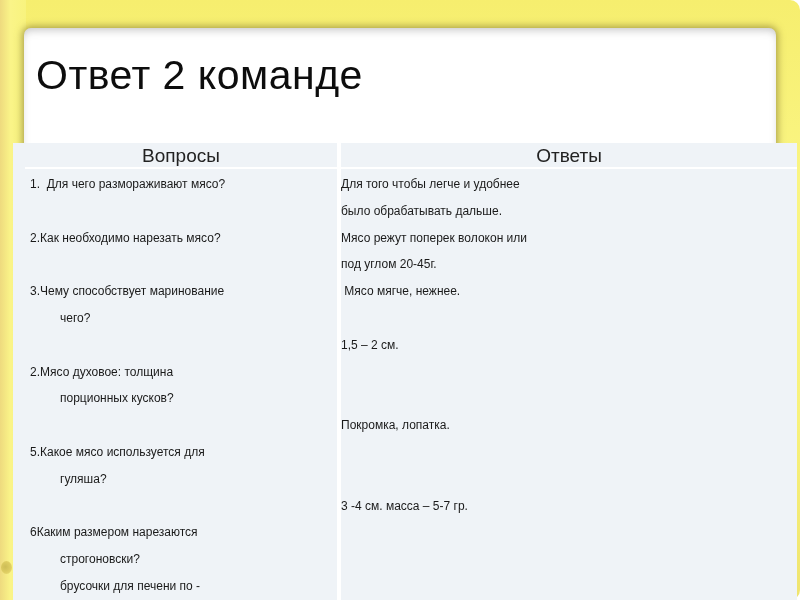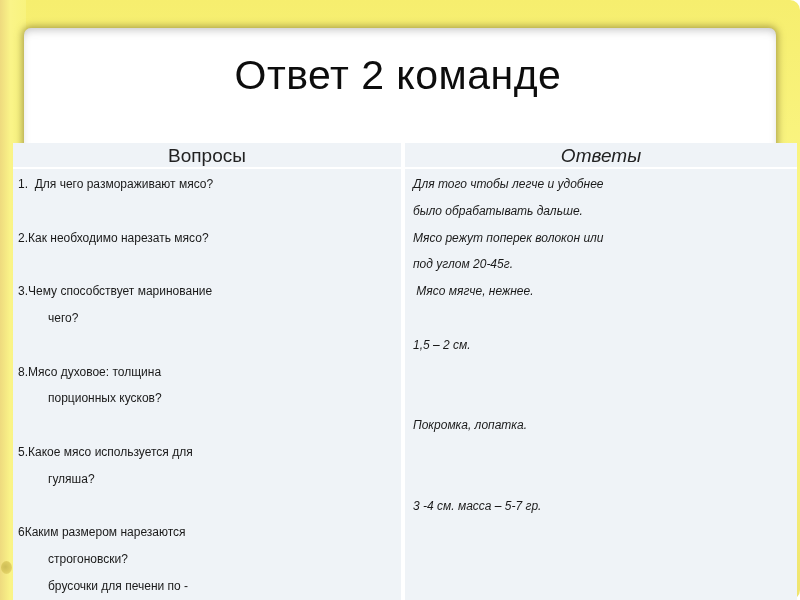--- a/index.html
+++ b/index.html
@@ -26,50 +26,50 @@
                inset 0 5px 8px -3px rgba(90,90,90,.35);
   }
   .frame-dot {
     position:absolute; left:1px; top:561px; width:11px; height:13px;
     border-radius:50%;
     background:radial-gradient(circle at 40% 45%, #c9b851 0%, #dcca5e 55%, #eee077 100%);
     opacity:.9;
   }
   
   .title {
-    position:absolute; top:50px; left:26px; right:30px;
-    text-align:center;
+    position:absolute; top:50px; left:36px; right:30px;
+    text-align:left;
     font-size:41px; line-height:50px; font-weight:400;
     color:#0d0d0d; letter-spacing:.5px;
   }
   
   .qa-table {
     position:absolute; left:13px; top:143px; width:784px; height:457px;
     background:#eff3f7;
     display:flex; flex-direction:row;
     color:#1a1a1a;
   }
   .col { box-sizing:border-box; }
-  .col-q { width:388px; }
+  .col-q { width:324px;padding-left:12px; }
   .divider { width:4px; background:#ffffff; }
-  .col-a { flex:1;font-style:italic; }
+  .col-a { flex:1; }
   .col-head {
     height:24px; line-height:25px; text-align:center;
     font-size:19px; color:#222222;
     border-bottom:2px solid #ffffff;
     white-space:pre;
   }
   .col-body { padding-top:2px; font-size:12px; }
   .tline {
     height:26.8px; line-height:26.8px; white-space:pre;
     overflow:visible;
   }
   .col-q .tline { padding-left:5px; }
   .col-q .tline.ind { padding-left:35px; }
-  .col-a .tline { padding-left:8px; }
+  .col-a .tline { }
 </style>
 </head>
 <body>
 
 <div class="frame">
   <div class="frame-left-sheen"></div>
 </div>
 <div class="panel"></div>
 <div class="frame-dot"></div>
 
@@ -79,21 +79,21 @@
   <div class="col col-q">
     <div class="col-head">Вопросы</div>
     <div class="col-body">
         <div class="tline">1.  Для чего размораживают мясо?</div>
         <div class="tline">&nbsp;</div>
         <div class="tline">2.Как необходимо нарезать мясо?</div>
         <div class="tline">&nbsp;</div>
         <div class="tline">3.Чему способствует маринование</div>
         <div class="tline ind">чего?</div>
         <div class="tline">&nbsp;</div>
-        <div class="tline">8.Мясо духовое: толщина</div>
+        <div class="tline">2.Мясо духовое: толщина</div>
         <div class="tline ind">порционных кусков?</div>
         <div class="tline">&nbsp;</div>
         <div class="tline">5.Какое мясо используется для</div>
         <div class="tline ind">гуляша?</div>
         <div class="tline">&nbsp;</div>
         <div class="tline">6Каким размером нарезаются</div>
         <div class="tline ind">строгоновски?</div>
         <div class="tline ind">брусочки для печени по -</div>
       </div>
   </div>

